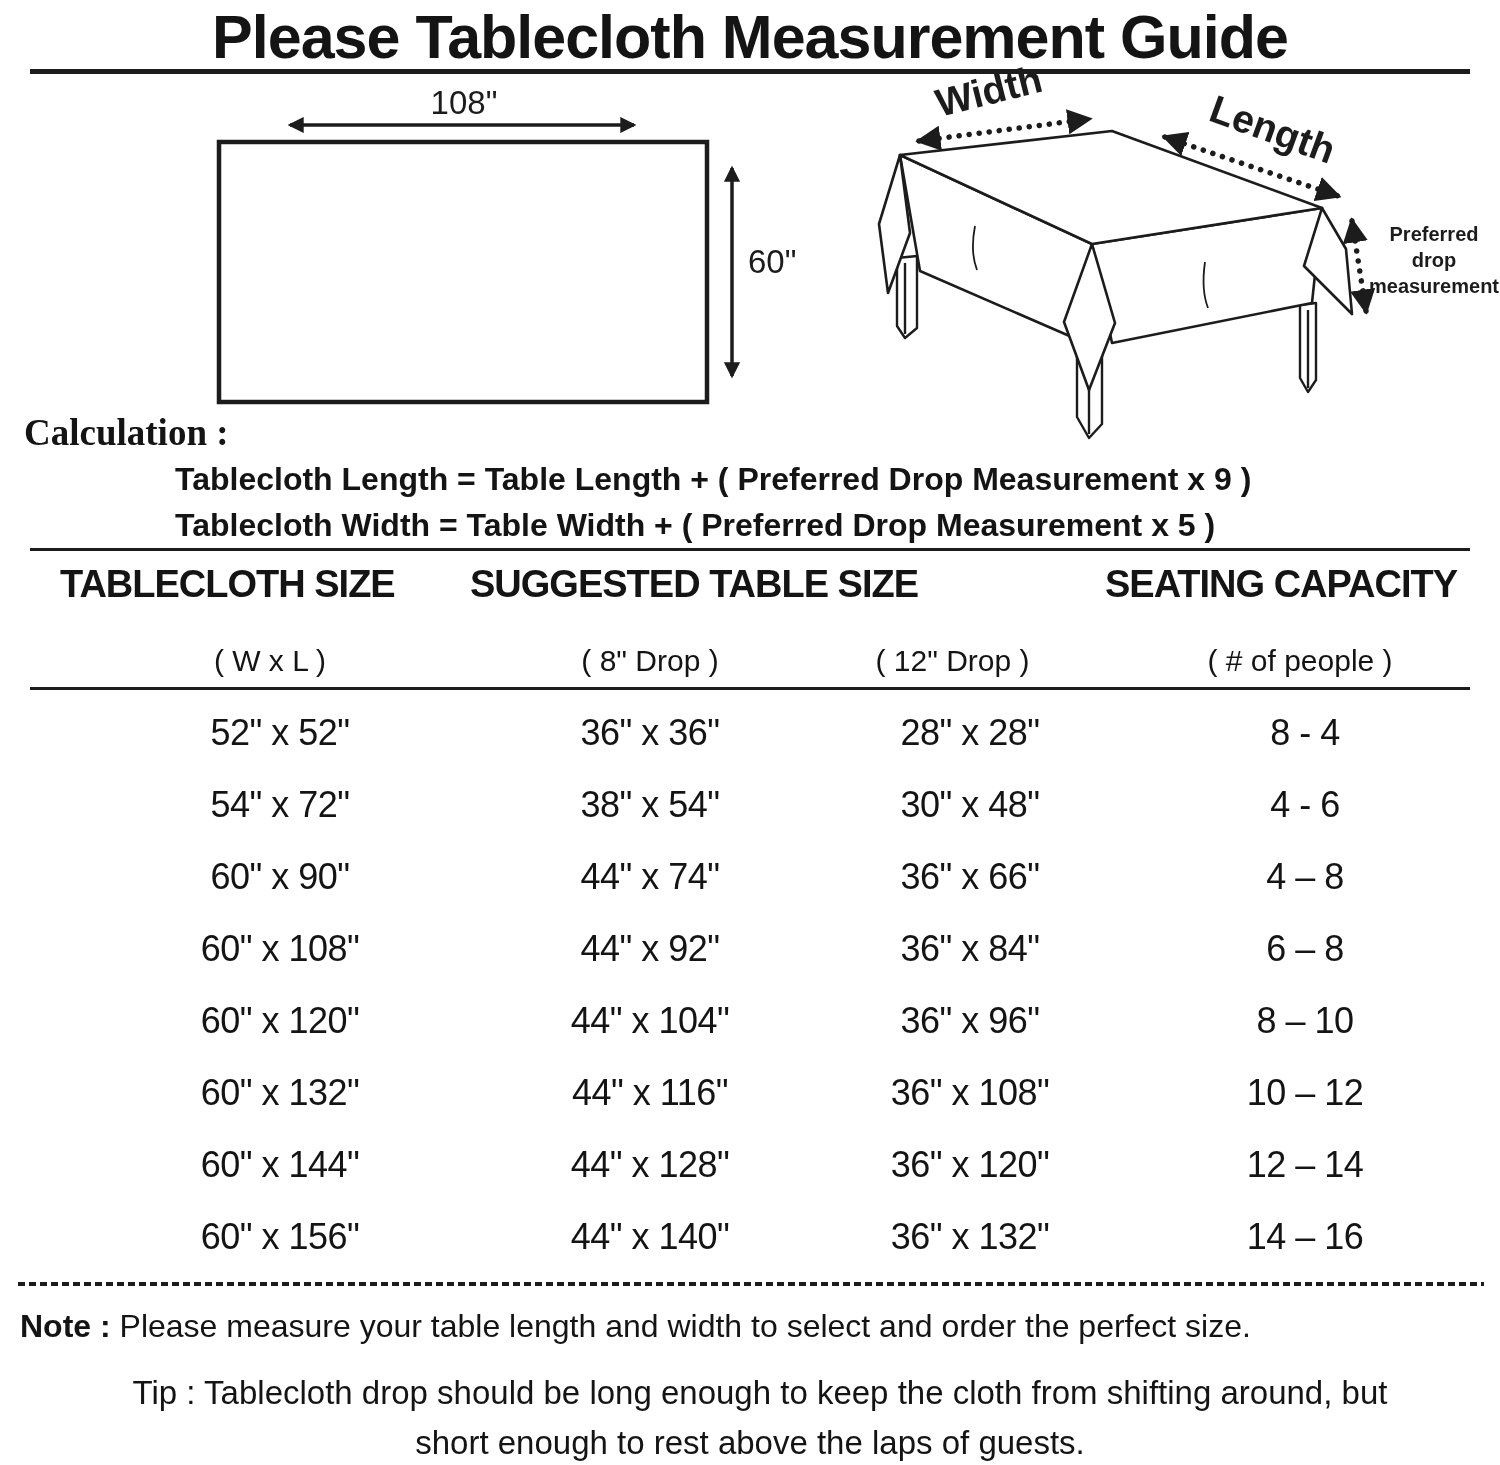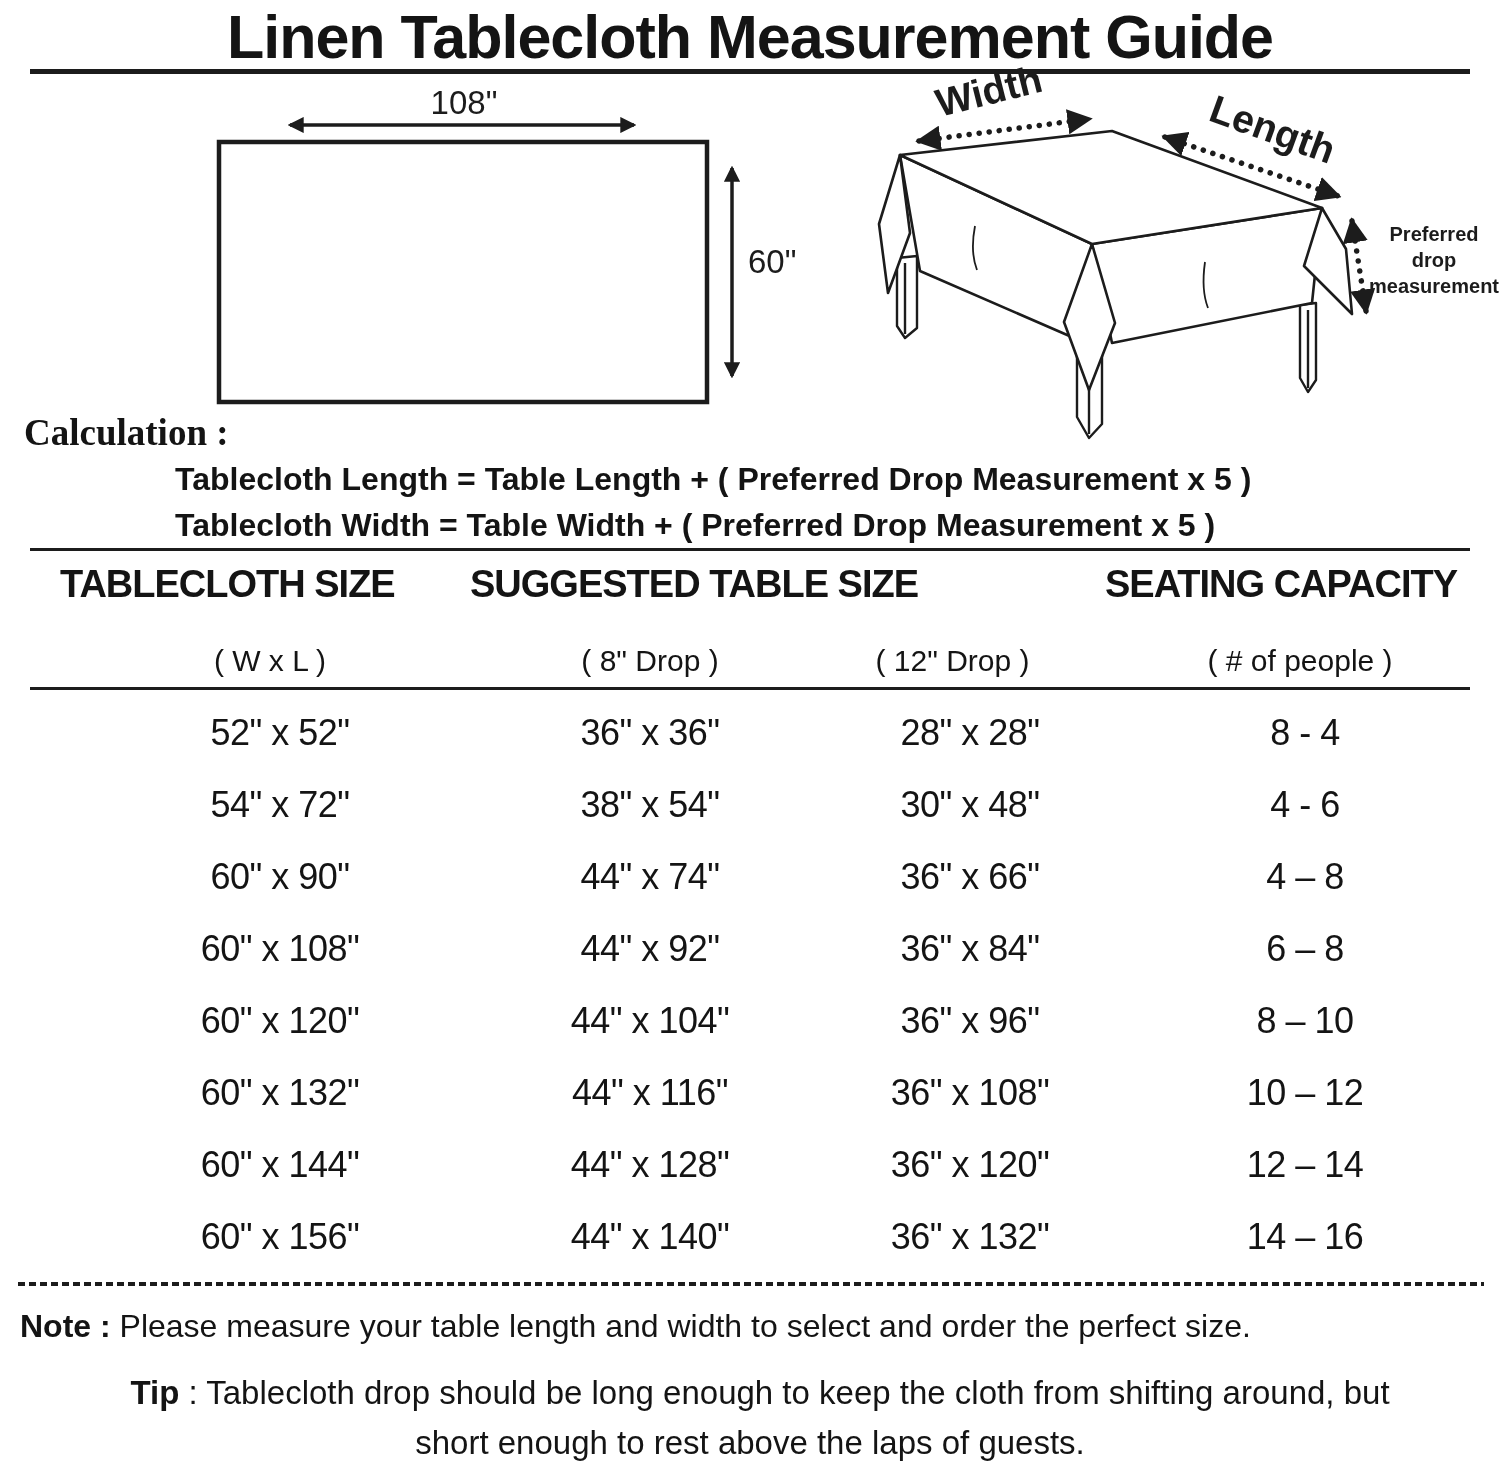--- a/index.html
+++ b/index.html
@@ -32,29 +32,29 @@
   .rows{position:absolute;left:60px;top:697px;width:1410px;}
   .t-row{display:grid;grid-template-columns:440px 300px 340px 330px;height:72px;align-items:center;}
   .t-cell{text-align:center;font-size:36px;letter-spacing:-0.5px;white-space:nowrap;}
   .dashed-rule{
     position:absolute;top:1282px;left:18px;width:1466px;height:4px;
     background:repeating-linear-gradient(90deg,#1c1c1c 0 7px,transparent 7px 11px);
   }
   .note-line{position:absolute;left:20px;top:1308px;width:1478px;font-size:32px;white-space:nowrap;}
   .note-line b{font-weight:700;}
   .tip-block{position:absolute;left:0;top:1368px;width:1500px;text-align:center;font-size:33px;line-height:50px;}
-  .tip-block b{font-weight:700;margin-left:20px;}
+  .tip-block b{font-weight:400;margin-left:20px;}
   .nowrap{white-space:nowrap;}
 </style>
 </head>
 <body>
 
 <div class="page">
 
-  <div class="page-title">Linen Tablecloth Measurement Guide</div>
+  <div class="page-title">Please Tablecloth Measurement Guide</div>
   <div class="title-rule"></div>
 
   <svg class="diagram-layer" width="1500" height="560" viewBox="0 0 1500 560">
     <defs>
       <marker id="ah" viewBox="0 0 10 10" refX="8.5" refY="5" markerWidth="4.6" markerHeight="4.6" orient="auto-start-reverse">
         <path d="M0,0 L10,5 L0,10 Z" fill="#1c1c1c"></path>
       </marker>
     </defs>
 
     <g stroke="#1c1c1c">
@@ -97,21 +97,21 @@
         <text transform="translate(992,104) rotate(-14)" font-size="39">Width</text>
         <text transform="translate(1268,142) rotate(20)" font-size="39">Length</text>
         <text x="1434" y="241" font-size="20">Preferred</text>
         <text x="1434" y="267" font-size="20">drop</text>
         <text x="1434" y="293" font-size="20">measurement</text>
       </g>
     </g>
   </svg>
 
   <div class="calc-heading">Calculation :</div>
-  <div class="formula formula-length">Tablecloth Length = Table Length + ( Preferred Drop Measurement x 5 )</div>
+  <div class="formula formula-length">Tablecloth Length = Table Length + ( Preferred Drop Measurement x 9 )</div>
   <div class="formula formula-width">Tablecloth Width = Table Width + ( Preferred Drop Measurement x 5 )</div>
 
   <div class="rule-2"></div>
 
   <div class="col-head h-col1">TABLECLOTH SIZE</div>
   <div class="col-head h-col4">SEATING CAPACITY</div>
   <div class="col-head h-col23">SUGGESTED TABLE SIZE</div>
   <div class="sub-head s-col1">( W x L )</div>
   <div class="sub-head s-col2a">( 8" Drop )</div>
   <div class="sub-head s-col2b">( 12" Drop )</div>

